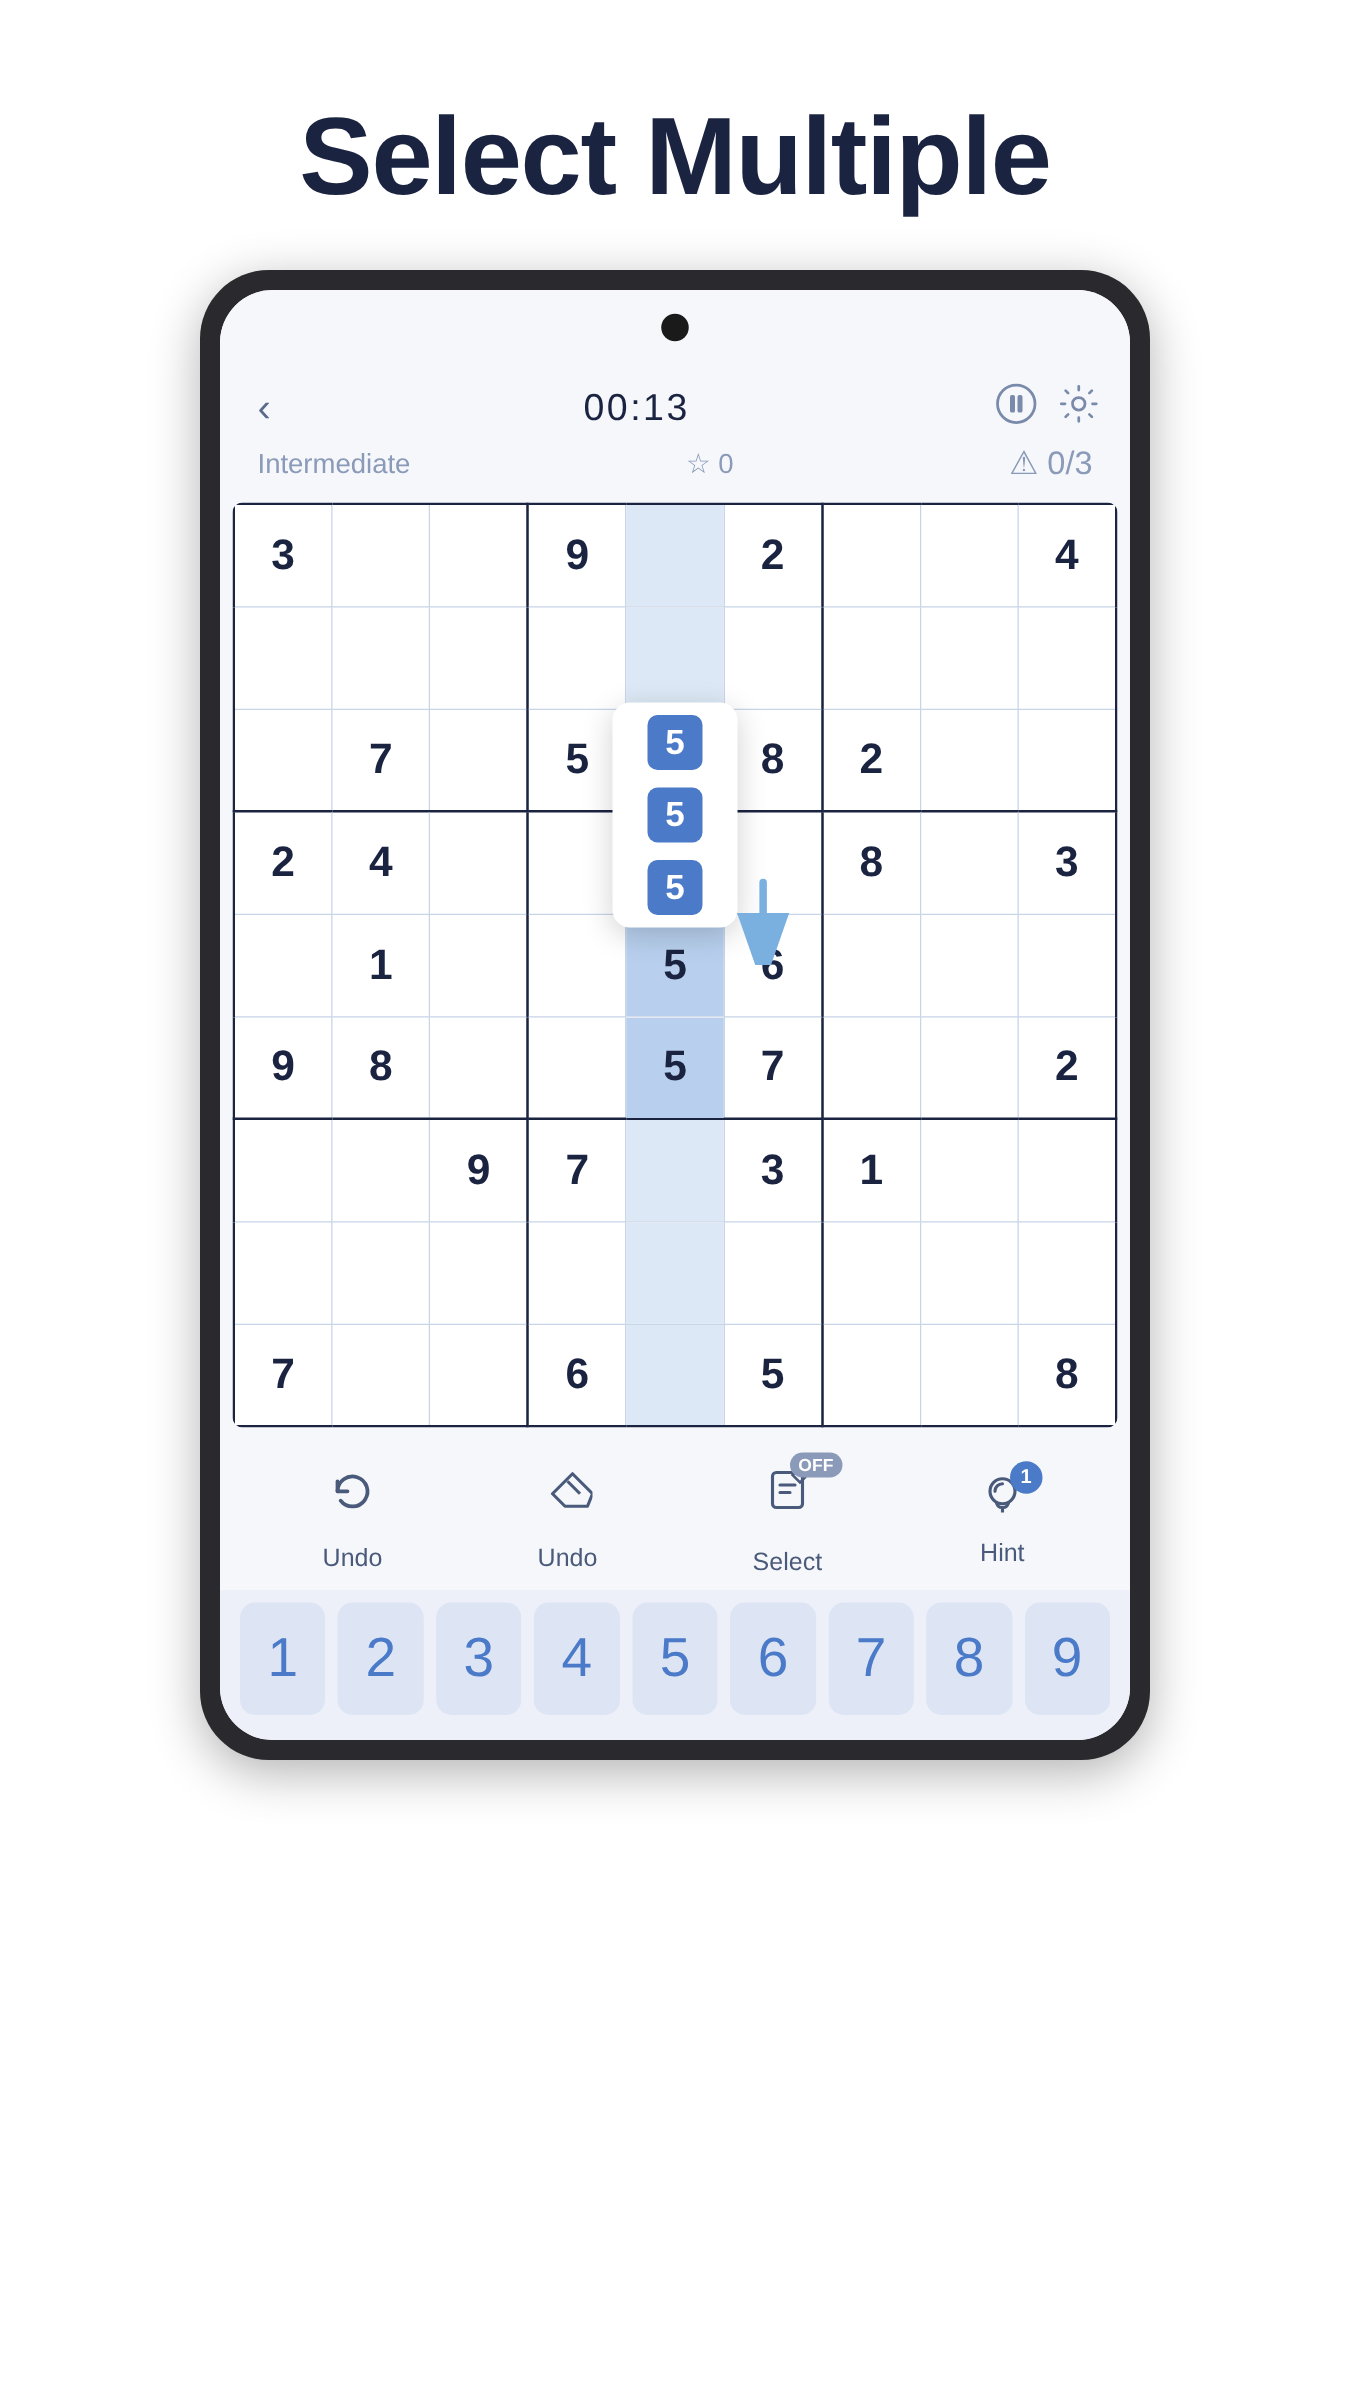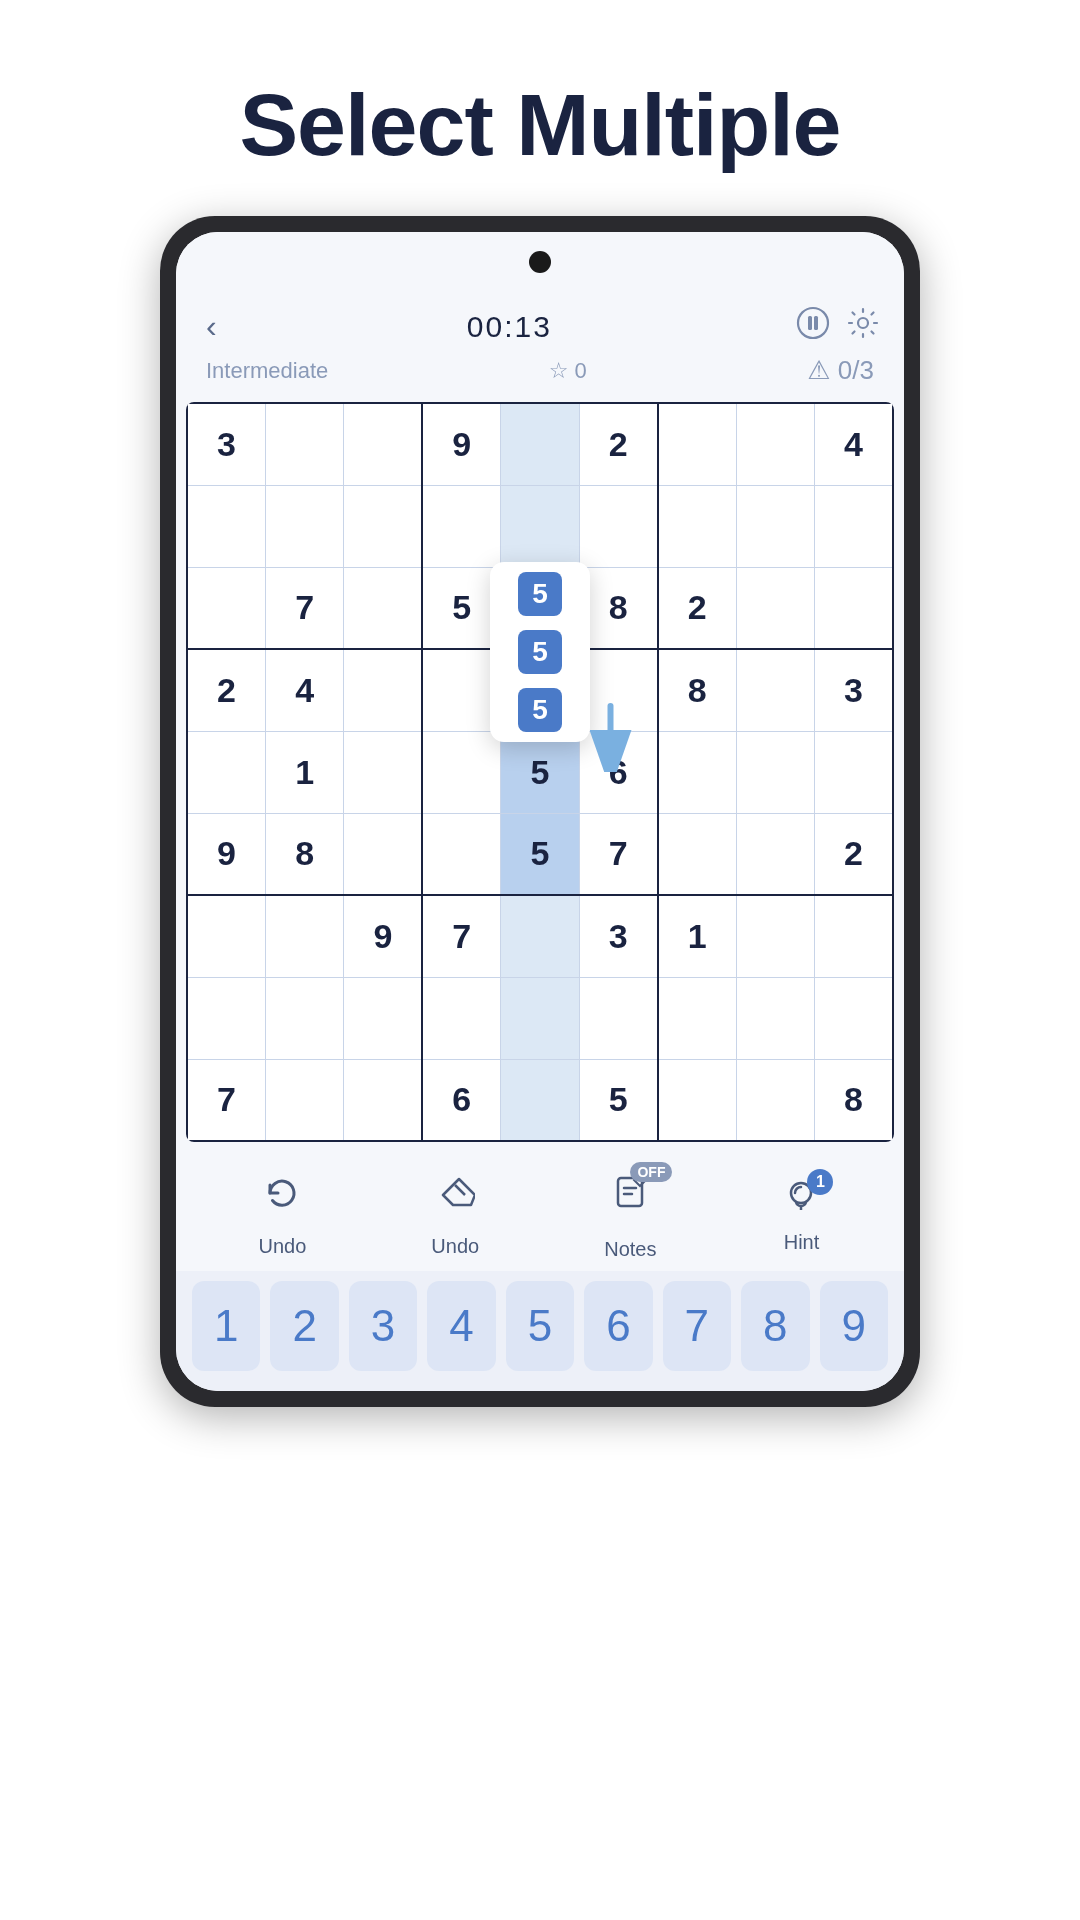--- a/index.html
+++ b/index.html
@@ -493,21 +493,21 @@
 
       <div class="notes-btn-wrap">
         <div class="off-badge">OFF</div>
         <div class="toolbar-icon">
           <svg width="40" height="40" viewBox="0 0 40 40" fill="none">
             <rect x="8" y="8" width="24" height="28" rx="3" stroke="#4a5a7a" stroke-width="2.5"></rect>
             <path d="M14 18h12M14 24h8" stroke="#4a5a7a" stroke-width="2.5" stroke-linecap="round"></path>
             <path d="M28 6l6 6-4 4-6-6z" stroke="#4a5a7a" stroke-width="2"></path>
           </svg>
         </div>
-        <div class="toolbar-label">Notes</div>
+        <div class="toolbar-label">Select</div>
       </div>
 
       <div class="hint-btn-wrap">
         <div class="hint-count-badge">1</div>
         <div class="toolbar-icon">
           <svg width="40" height="40" viewBox="0 0 40 40" fill="none">
             <circle cx="20" cy="16" r="10" stroke="#4a5a7a" stroke-width="2.5"></circle>
             <path d="M15 24c0 3 2 5 5 5s5-2 5-5" stroke="#4a5a7a" stroke-width="2.5"></path>
             <line x1="20" y1="29" x2="20" y2="33" stroke="#4a5a7a" stroke-width="2.5"></line>
             <path d="M14 16a6 6 0 0 1 6-6" stroke="#4a5a7a" stroke-width="2.5" stroke-linecap="round"></path>

